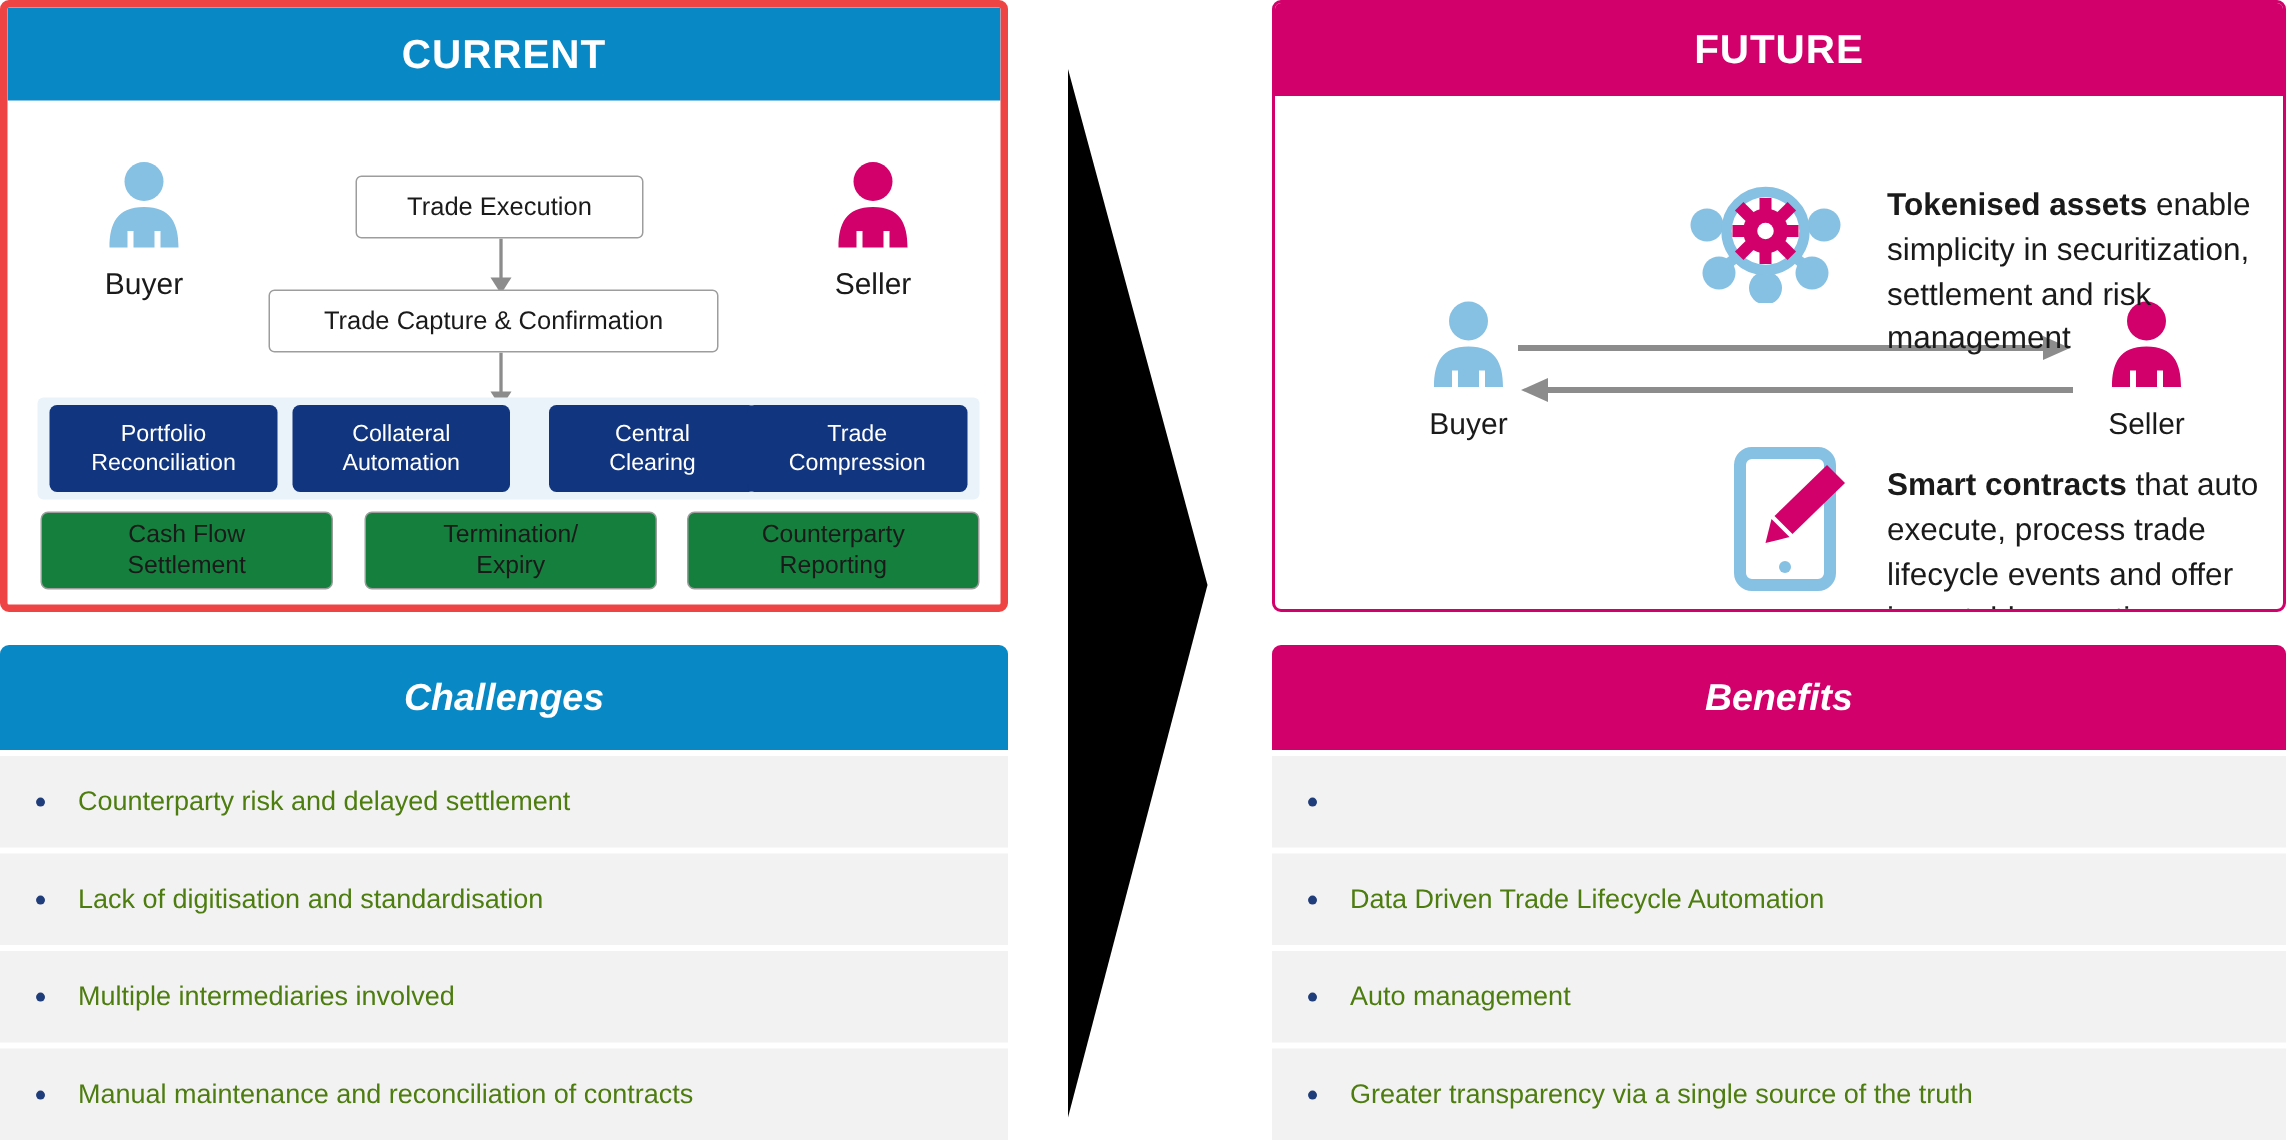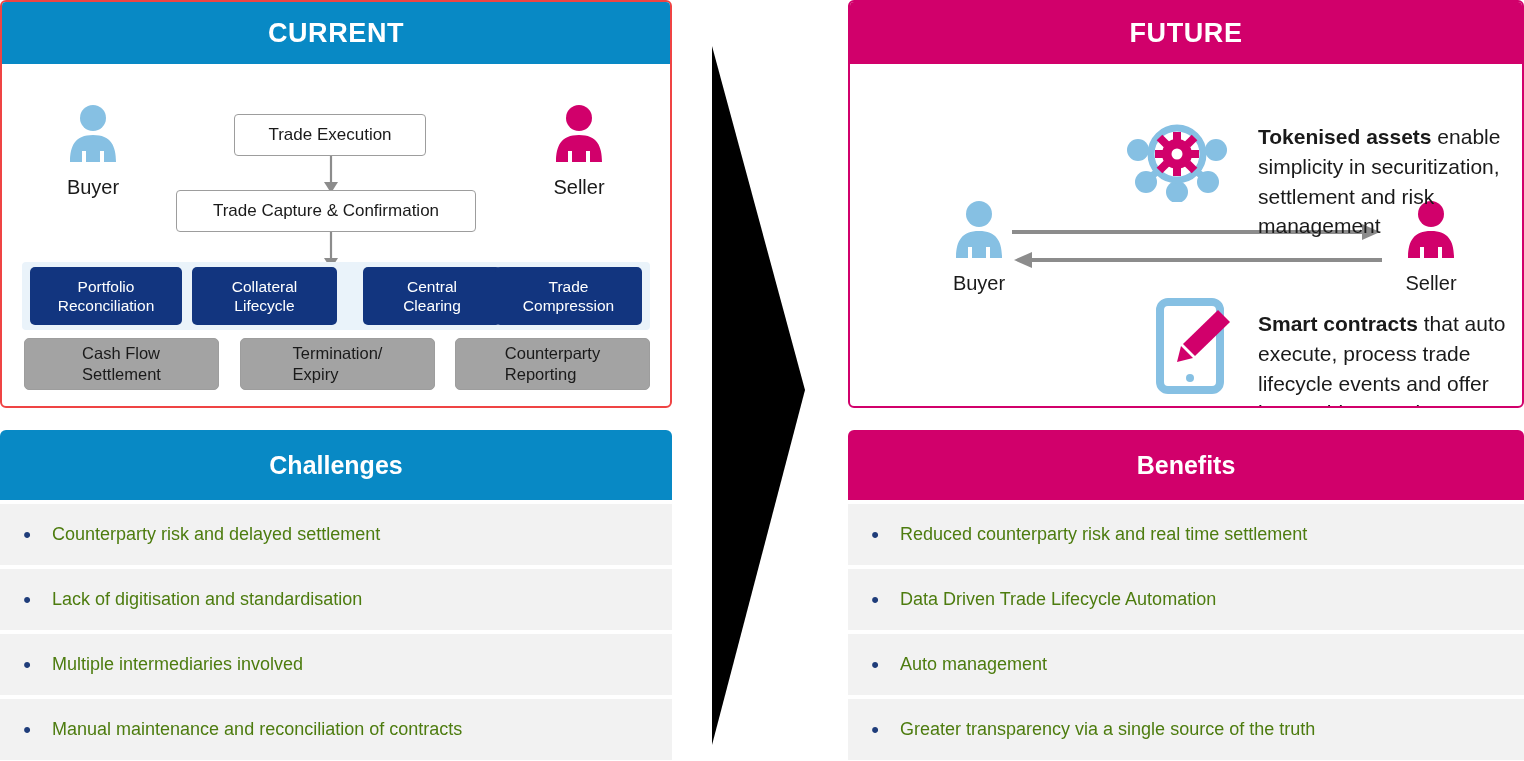--- a/index.html
+++ b/index.html
@@ -18,21 +18,21 @@
   
   .col-left  { position: absolute; left: 0px;   top: 0px; width: 672px; }
   .col-right { position: absolute; left: 848px; top: 0px; width: 676px; }
 
   
   .panel {
     border-radius: 6px;
     overflow: hidden;
     background: #ffffff;
   }
-  .panel-current { border: 2px solid #ef4444; height: 408px; }
+  .panel-current { border: 5px solid #ef4444; height: 408px; }
   .panel-future  { border: 2px solid #d1006b; height: 408px; }
 
   .panel-header {
     height: 62px;
     display: flex;
     align-items: center;
     justify-content: center;
     color: #ffffff;
     font-weight: bold;
     font-size: 27px;
@@ -84,26 +84,27 @@
     display: flex;
     align-items: center;
     justify-content: center;
     text-align: center;
     line-height: 1.25;
   }
   .outbox {
     position: absolute;
     border: 1px solid #9d9d9d;
     border-radius: 5px;
-    background: #a3a3a3;
+    background: #15803d;
     color: #1a1a1a;
     font-size: 16.5px;
     display: flex;
     align-items: center;
     justify-content: center;
+    text-align: center;
     line-height: 1.3;
   }
 
   
   .annot {
     position: absolute;
     font-size: 21px;
     line-height: 1.42;
     color: #1a1a1a;
   }
@@ -116,20 +117,21 @@
   .list-panel { position: absolute; top: 430px; width: 100%; }
   .list-header {
     height: 70px;
     border-radius: 6px 6px 0 0;
     display: flex;
     align-items: center;
     justify-content: center;
     color: #ffffff;
     font-weight: bold;
     font-size: 25px;
+    font-style: italic;
   }
   .list-rows { margin-top: 4px; }
   .list-row {
     height: 61px;
     background: #f2f2f2;
     display: flex;
     align-items: center;
     margin-bottom: 4px;
     padding-left: 16px;
   }
@@ -192,21 +194,21 @@
           <line x1="11" y1="0" x2="11" y2="27" stroke="#8c8c8c" stroke-width="2.2"></line>
           <polygon points="4,26 18,26 11,37" fill="#8c8c8c"></polygon>
         </svg>
 
         <div class="chip-band" style="left:20px; top:198px; width:628px; height:68px;"></div>
 
         <div class="chip" style="left:28px; top:203px; width:152px; height:58px;">
           <span><span>Portfolio</span><br><span>Reconciliation</span></span>
         </div>
         <div class="chip" style="left:190px; top:203px; width:145px; height:58px;">
-          <span><span>Collateral</span><br><span>Lifecycle</span></span>
+          <span><span>Collateral</span><br><span>Automation</span></span>
         </div>
         <div class="chip" style="left:345px; top:203px; width:138px; height:58px;margin-left:16px;">
           <span><span>Central</span><br><span>Clearing</span></span>
         </div>
         <div class="chip" style="left:493px; top:203px; width:147px; height:58px;">
           <span><span>Trade</span><br><span>Compression</span></span>
         </div>
 
         <div class="outbox" style="left:22px; top:274px; width:195px; height:52px;">
           <span><span>Cash Flow</span><br><span>Settlement</span></span>
@@ -324,21 +326,20 @@
         </div>
 
       </div>
     </div>
 
     <div class="list-panel">
       <div class="list-header hdr-pink">Benefits</div>
       <div class="list-rows">
         <div class="list-row">
           <span class="bullet">•</span>
-          <span class="row-text">Reduced counterparty risk and real time settlement</span>
         </div>
         <div class="list-row">
           <span class="bullet">•</span>
           <span class="row-text">Data Driven Trade Lifecycle Automation</span>
         </div>
         <div class="list-row">
           <span class="bullet">•</span>
           <span class="row-text">Auto management</span>
         </div>
         <div class="list-row">

